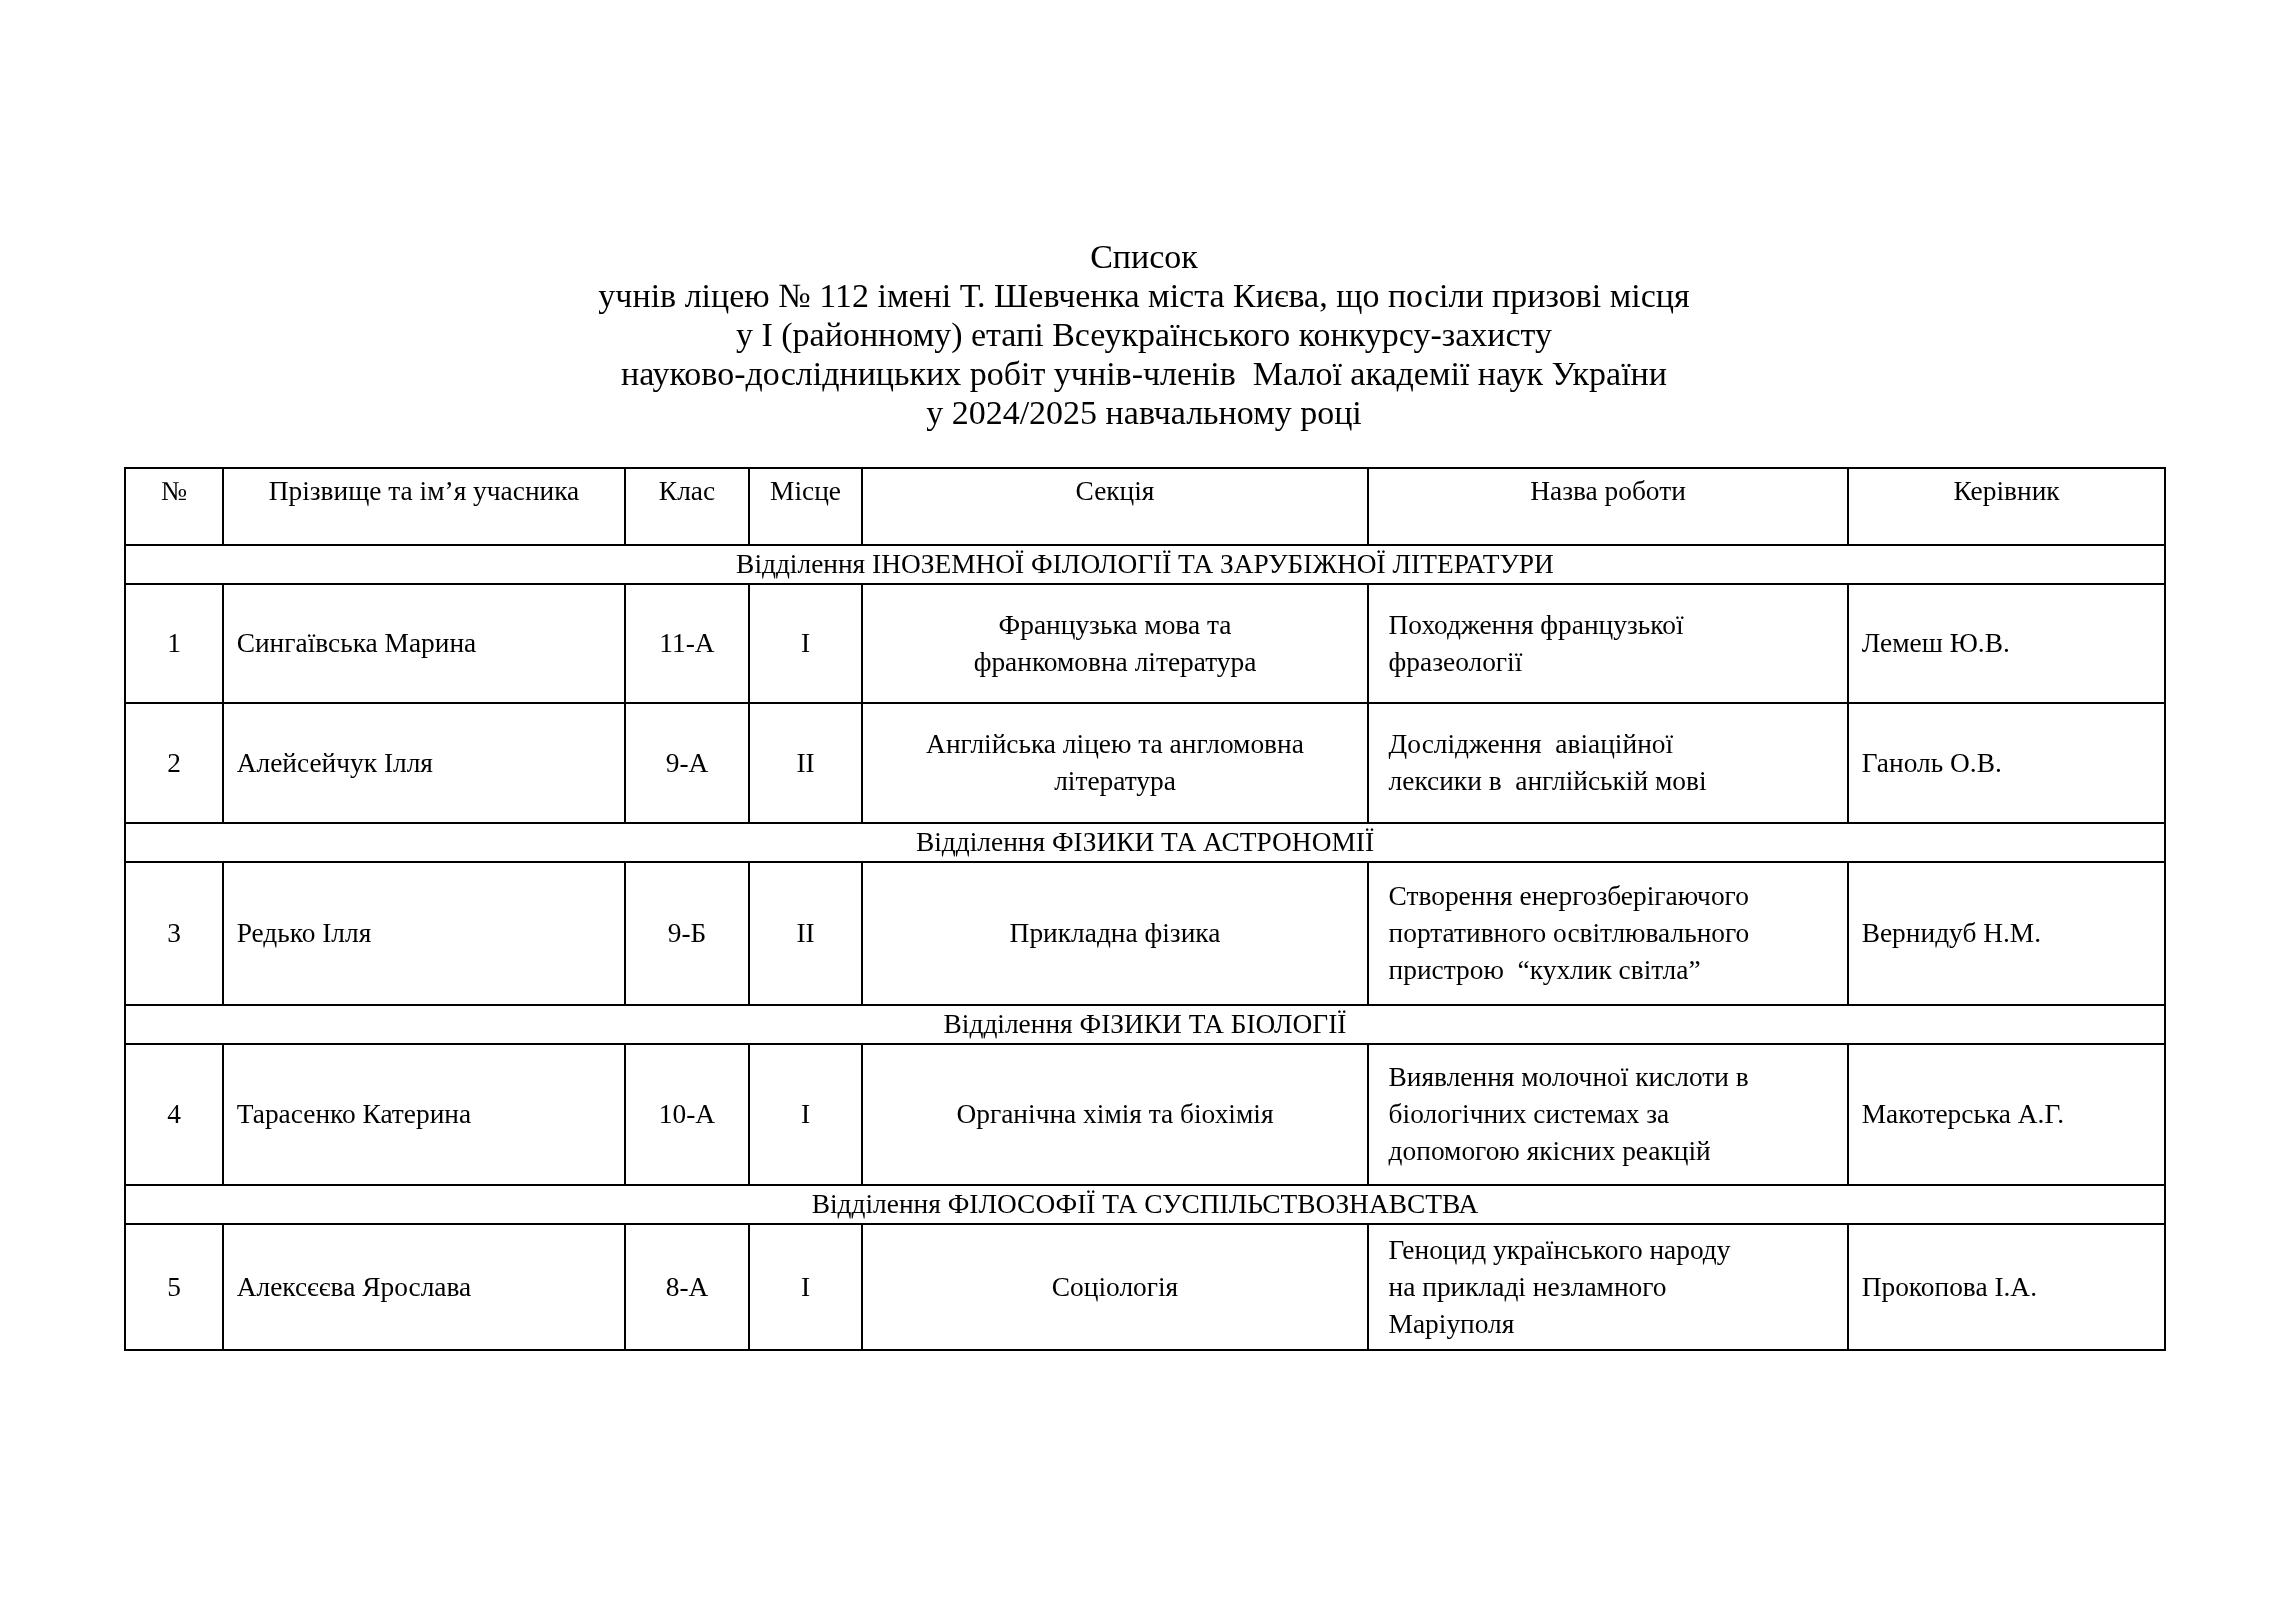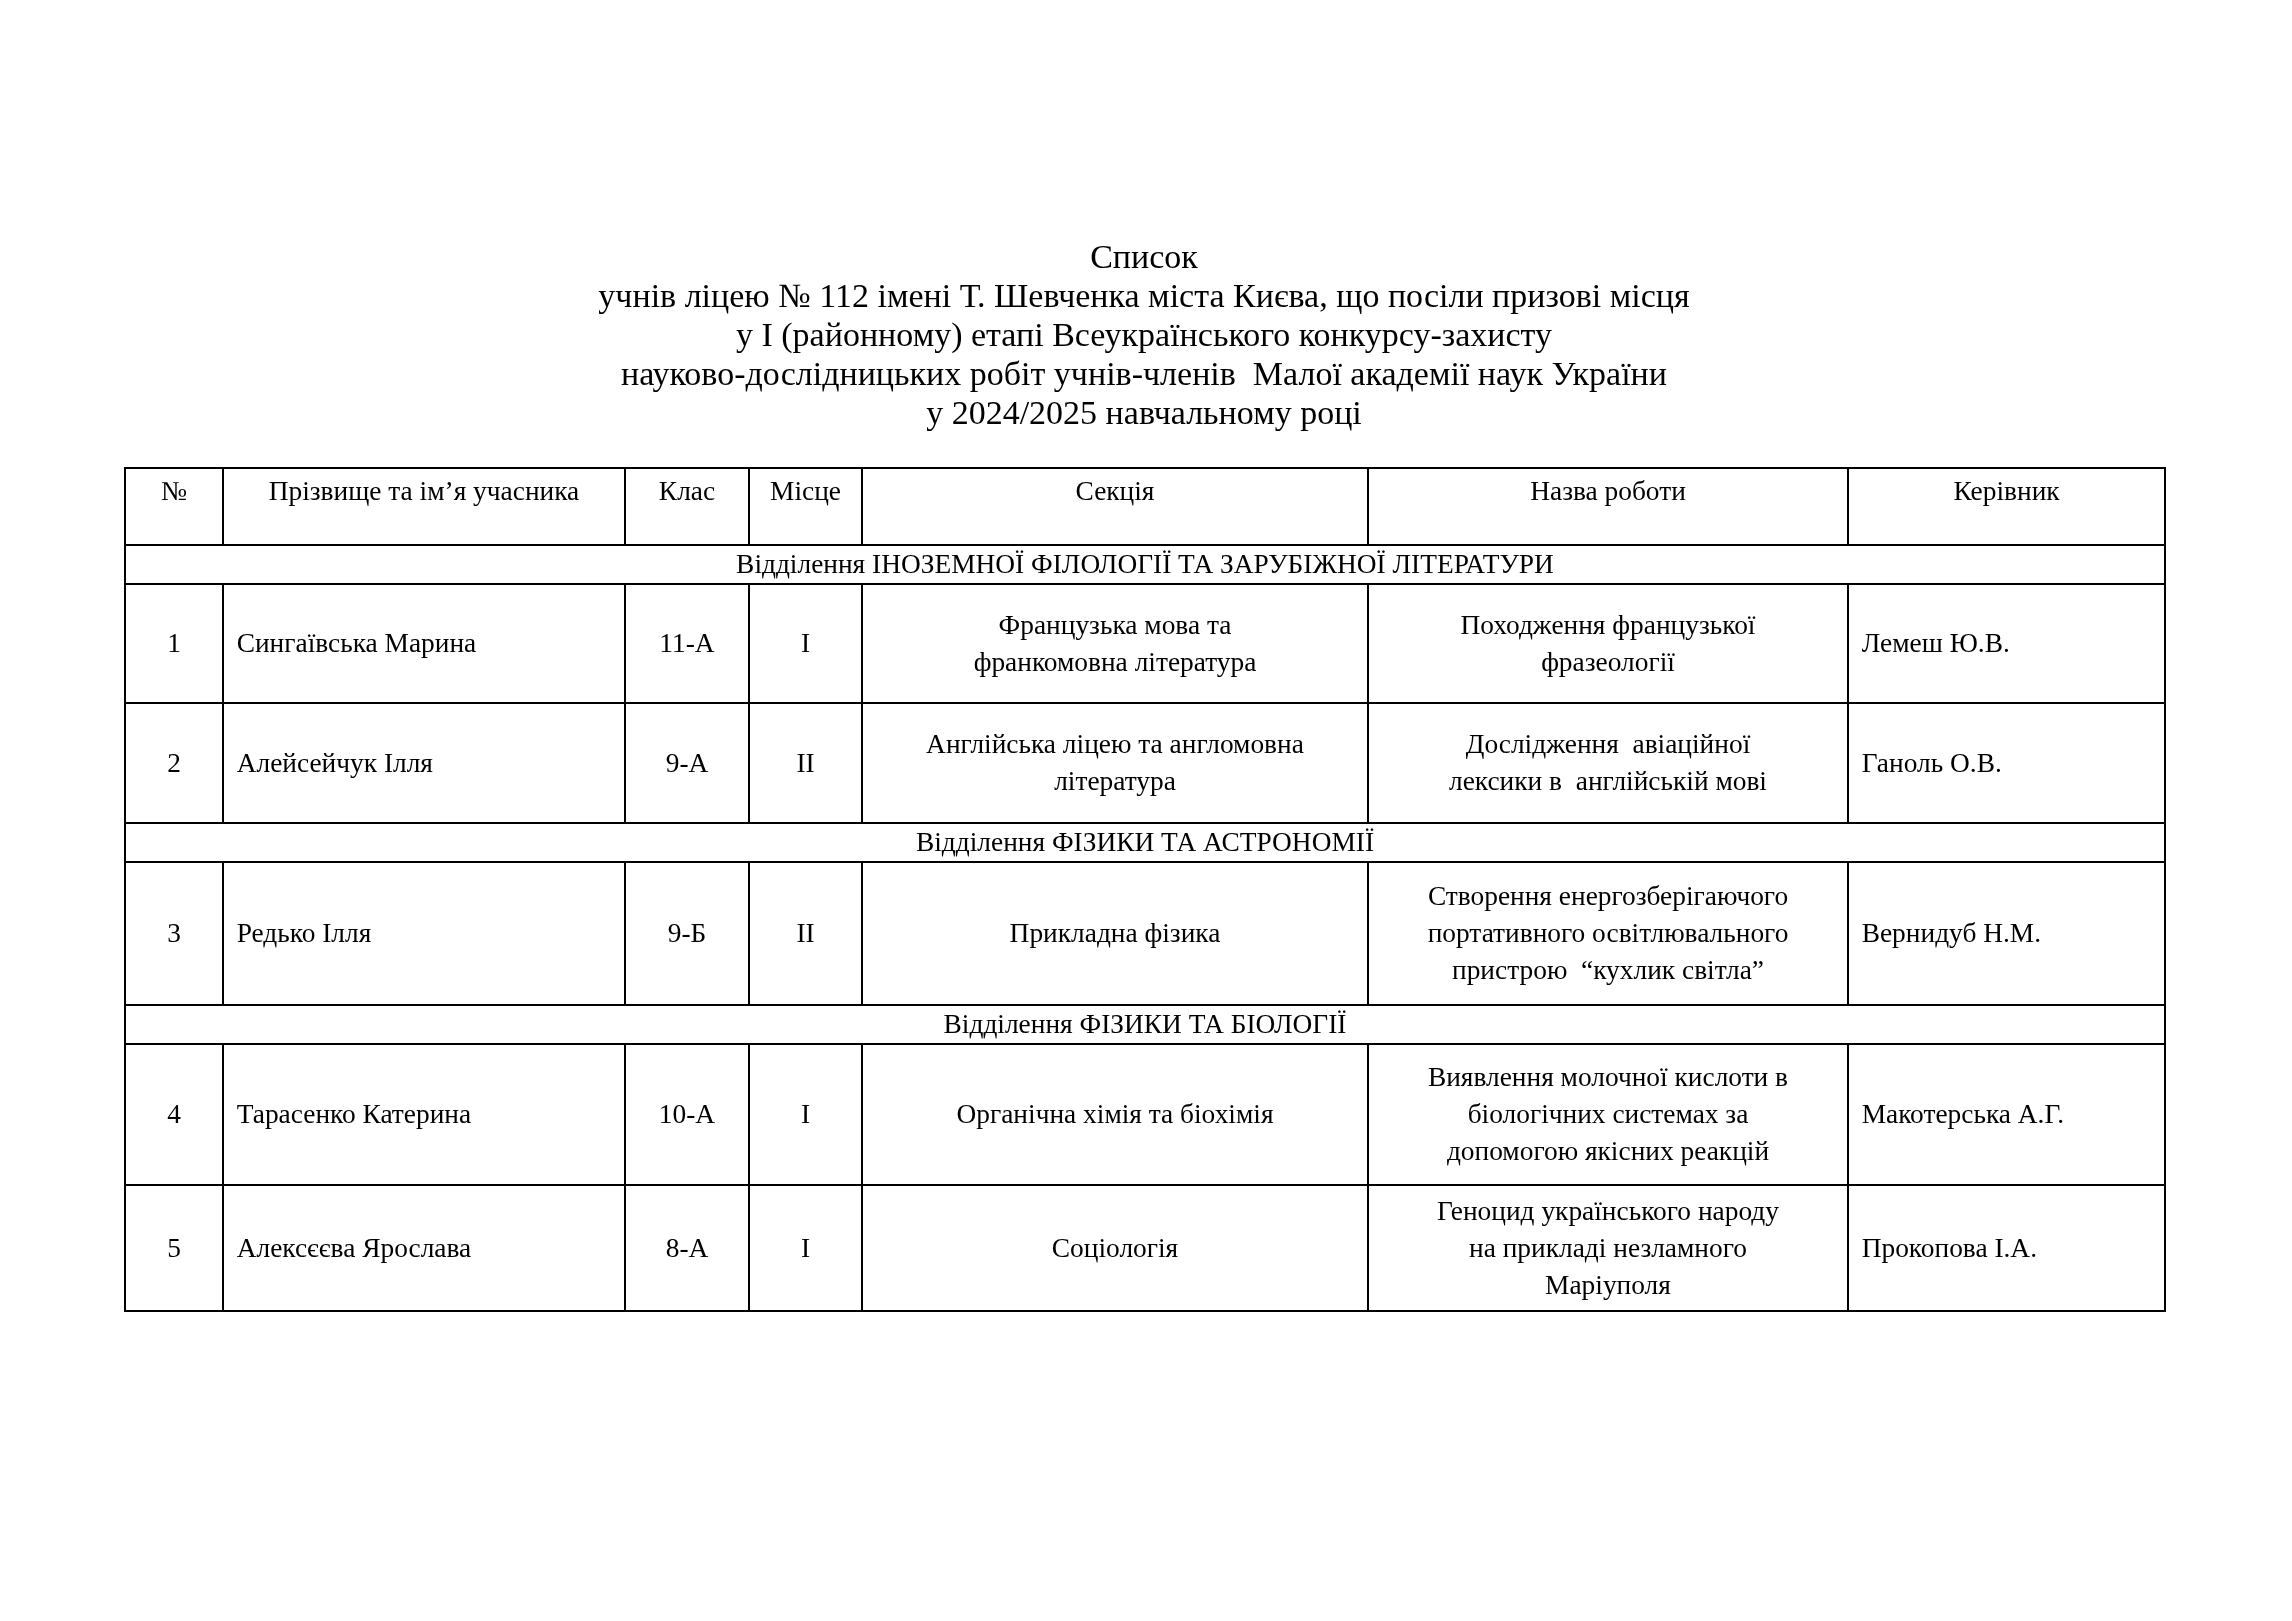--- a/index.html
+++ b/index.html
@@ -56,21 +56,21 @@
     padding: 0;
   }
   tr.data-row td {
     vertical-align: middle;
   }
   td.c-num    { text-align: center; padding: 0 3.9px; }
   td.c-name   { text-align: left;   padding: 0 9.8px 0 12.7px; }
   td.c-grade  { text-align: center; padding: 0 4px; }
   td.c-place  { text-align: center; padding: 0 3.9px; }
   td.c-section{ text-align: center; padding: 0 21.6px; }
-  td.c-work   { text-align: center; padding: 0 19.6px; }
+  td.c-work   { padding: 0 19.6px; }
   td.c-advisor{ text-align: left;   padding: 0 7.8px 0 12.7px; }
   tr.r-h120 { height: 119px; }
   tr.r-h122 { height: 120px; }
   tr.r-h146 { height: 143px; }
   tr.r-h144 { height: 141px; }
   tr.r-h129 { height: 126px; }
 </style>
 </head>
 <body>
 
@@ -152,20 +152,23 @@
         <td class="c-num">4</td>
         <td class="c-name">Тарасенко Катерина</td>
         <td class="c-grade">10-А</td>
         <td class="c-place">І</td>
         <td class="c-section">Органічна хімія та біохімія</td>
         <td class="c-work">Виявлення молочної кислоти в
 біологічних системах за
 допомогою якісних реакцій</td>
         <td class="c-advisor">Макотерська А.Г.</td>
       </tr>
+      <tr class="section-row">
+        <td colspan="7">Відділення ФІЛОСОФІЇ ТА СУСПІЛЬСТВОЗНАВСТВА</td>
+      </tr>
       <tr class="data-row r-h129">
         <td class="c-num">5</td>
         <td class="c-name">Алексєєва Ярослава</td>
         <td class="c-grade">8-А</td>
         <td class="c-place">І</td>
         <td class="c-section">Соціологія</td>
         <td class="c-work">Геноцид українського народу
 на прикладі незламного
 Маріуполя</td>
         <td class="c-advisor">Прокопова І.А.</td>

